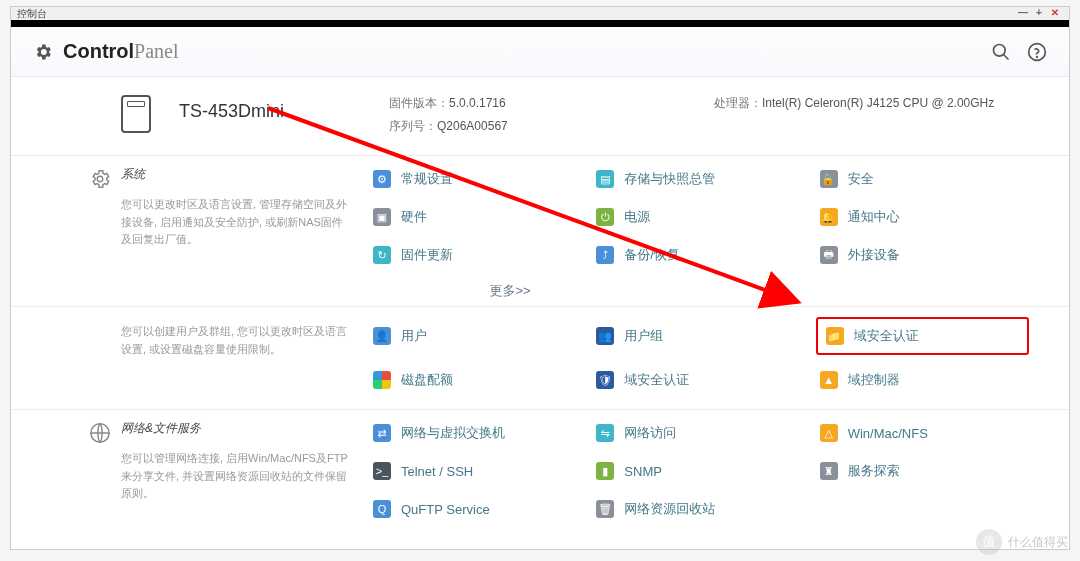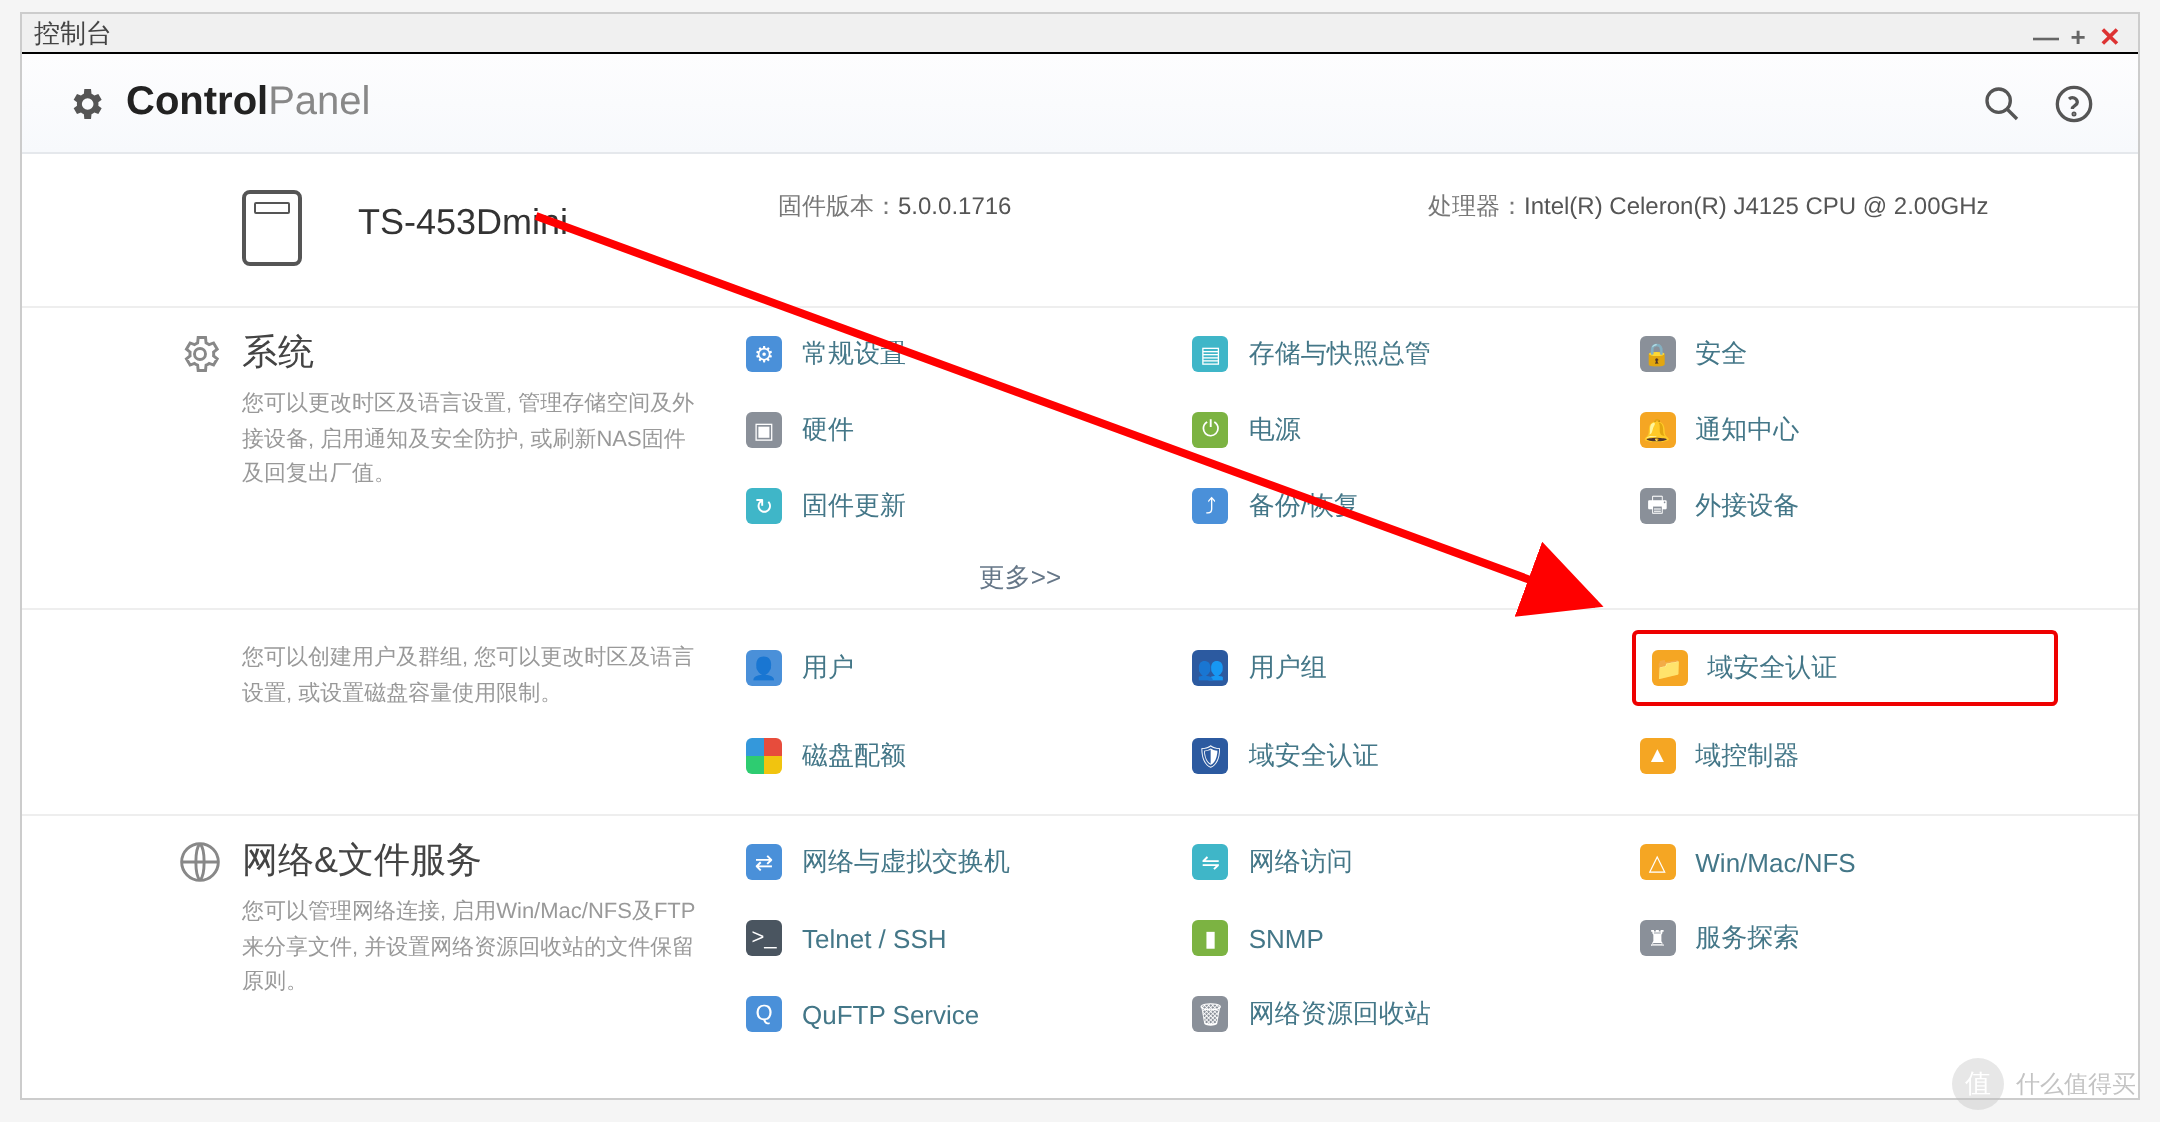--- a/index.html
+++ b/index.html
@@ -1,46 +1,46 @@
 <!DOCTYPE html>
 <html><head>
   <meta charset="utf-8">
   <style>
     * { margin: 0; padding: 0; box-sizing: border-box; font-family: "Microsoft YaHei", "PingFang SC", sans-serif; }
     body { background: #f5f5f5; width: 1080px; height: 561px; overflow: hidden; position: relative; }
     
     .window { width: 1060px; height: 544px; margin: 6px auto; background: #fff; border: 1px solid #ccc; position: relative; }
     
-    .title-bar { height: 20px; background: #f0f0f0; border-bottom: 1px solid #000000; display: flex; align-items: flex-end; padding: 0 6px; font-size: 13px; color: #444; }
+    .title-bar { height: 20px; background: #f0f0f0; border-bottom: 7px solid #000000; display: flex; align-items: flex-start; padding: 0 6px; font-size: 10px; color: #444; }
     .title-bar .spacer { flex: 1; }
     .title-bar .win-btn { width: 16px; text-align: center; cursor: pointer; font-weight: bold; color: #666; }
     .title-bar .win-close { color: #d33; }
     
     .header { height: 50px; background: linear-gradient(#fdfdfe,#f7f9fc); border-bottom: 1px solid #e5e8ec; display: flex; align-items: center; padding: 0 22px; }
     .header .gear { width: 20px; height: 20px; margin-right: 10px; color: #555; }
     .header .title { font-size: 20px; font-weight: 400; color: #222; }
-    .header .title .light { color: #888; font-weight: 300; }
+    .header .title .light { color: #888; font-weight: 300; font-family: Liberation Serif, serif; }
     .header .spacer { flex: 1; }
     .header .hicon { width: 20px; height: 20px; margin-left: 16px; color: #555; cursor: pointer; }
     
     .content { height: calc(100% - 70px); overflow-y: auto; padding: 0 0 20px 0; }
     
     .device-row { display: flex; padding: 18px 40px 14px 110px; }
     .device-row .dev-icon { width: 30px; height: 38px; border: 2px solid #555; border-radius: 4px; margin-right: 28px; position: relative; }
     .device-row .dev-icon::after { content: ''; position: absolute; top: 4px; left: 4px; right: 4px; height: 4px; border: 1px solid #555; border-radius: 1px; }
     .device-row .dev-name { font-size: 18px; color: #333; flex: 0 0 210px; padding-top: 6px; }
     .device-row .specs { flex: 1; display: grid; grid-template-columns: 1fr 1fr; column-gap: 10px; row-gap: 6px; font-size: 12px; color: #555; }
     .device-row .specs .lbl { color: #777; }
     
     .section { display: flex; padding: 10px 40px 10px 78px; border-top: 1px solid #eee; margin-top: 6px; }
     .section:first-of-type { border-top: none; }
     .section .shead { width: 280px; padding-right: 20px; }
     .section .shead .srow { display: flex; align-items: flex-start; }
     .section .shead .sicon { width: 22px; height: 22px; margin-right: 10px; color: #888; flex-shrink: 0; margin-top: 2px; }
-    .section .shead .stitle { font-size: 18px; color: #444; }
+    .section .shead .stitle { font-size: 12px; color: #444; font-style: italic; }
     .section .shead .sdesc { font-size: 11px; color: #999; line-height: 1.6; margin-top: 6px; margin-left: 32px; }
     
     .grid { flex: 1; display: grid; grid-template-columns: repeat(3, 1fr); row-gap: 12px; column-gap: 10px; position: relative; }
     .item { display: flex; align-items: center; font-size: 13px; color: #478; cursor: pointer; padding: 4px 4px; }
     .item .iicon { width: 18px; height: 18px; margin-right: 10px; flex-shrink: 0; border-radius: 3px; display: flex; align-items: center; justify-content: center; font-size: 11px; color: #fff; }
     .item.highlight { border: 2px solid #e00; border-radius: 3px; padding: 8px 8px; }
     
     .more { text-align: center; font-size: 13px; color: #678; padding: 4px 60px 0 0; cursor: pointer; }
     
     
@@ -87,20 +87,21 @@
   </div>
 
   <div class="content">
 
     <div class="device-row">
       <div class="dev-icon"></div>
       <div class="dev-name">TS-453Dmini</div>
       <div class="specs">
         <div><span class="lbl">固件版本：</span><span>5.0.0.1716</span></div>
         <div><span class="lbl">处理器：</span><span>Intel(R) Celeron(R) J4125 CPU @ 2.00GHz</span></div>
+        <div><span class="lbl">序列号：</span><span>Q206A00567</span></div>
       </div>
     </div>
 
     <div class="section">
       <div class="shead">
         <div class="srow">
           <svg class="sicon" viewBox="0 0 24 24" fill="none" stroke="currentColor" stroke-width="1.6">
               <circle cx="12" cy="12" r="3"></circle>
               <path d="M19.4 13a7.5 7.5 0 000-2l2-1.6-2-3.4-2.4.9a7.4 7.4 0 00-1.7-1L15 3h-4l-.3 2.9a7.4 7.4 0 00-1.7 1l-2.4-.9-2 3.4L6.6 11a7.5 7.5 0 000 2l-2 1.6 2 3.4 2.4-.9a7.4 7.4 0 001.7 1L11 21h4l.3-2.9a7.4 7.4 0 001.7-1l2.4.9 2-3.4z"></path>
             </svg>

